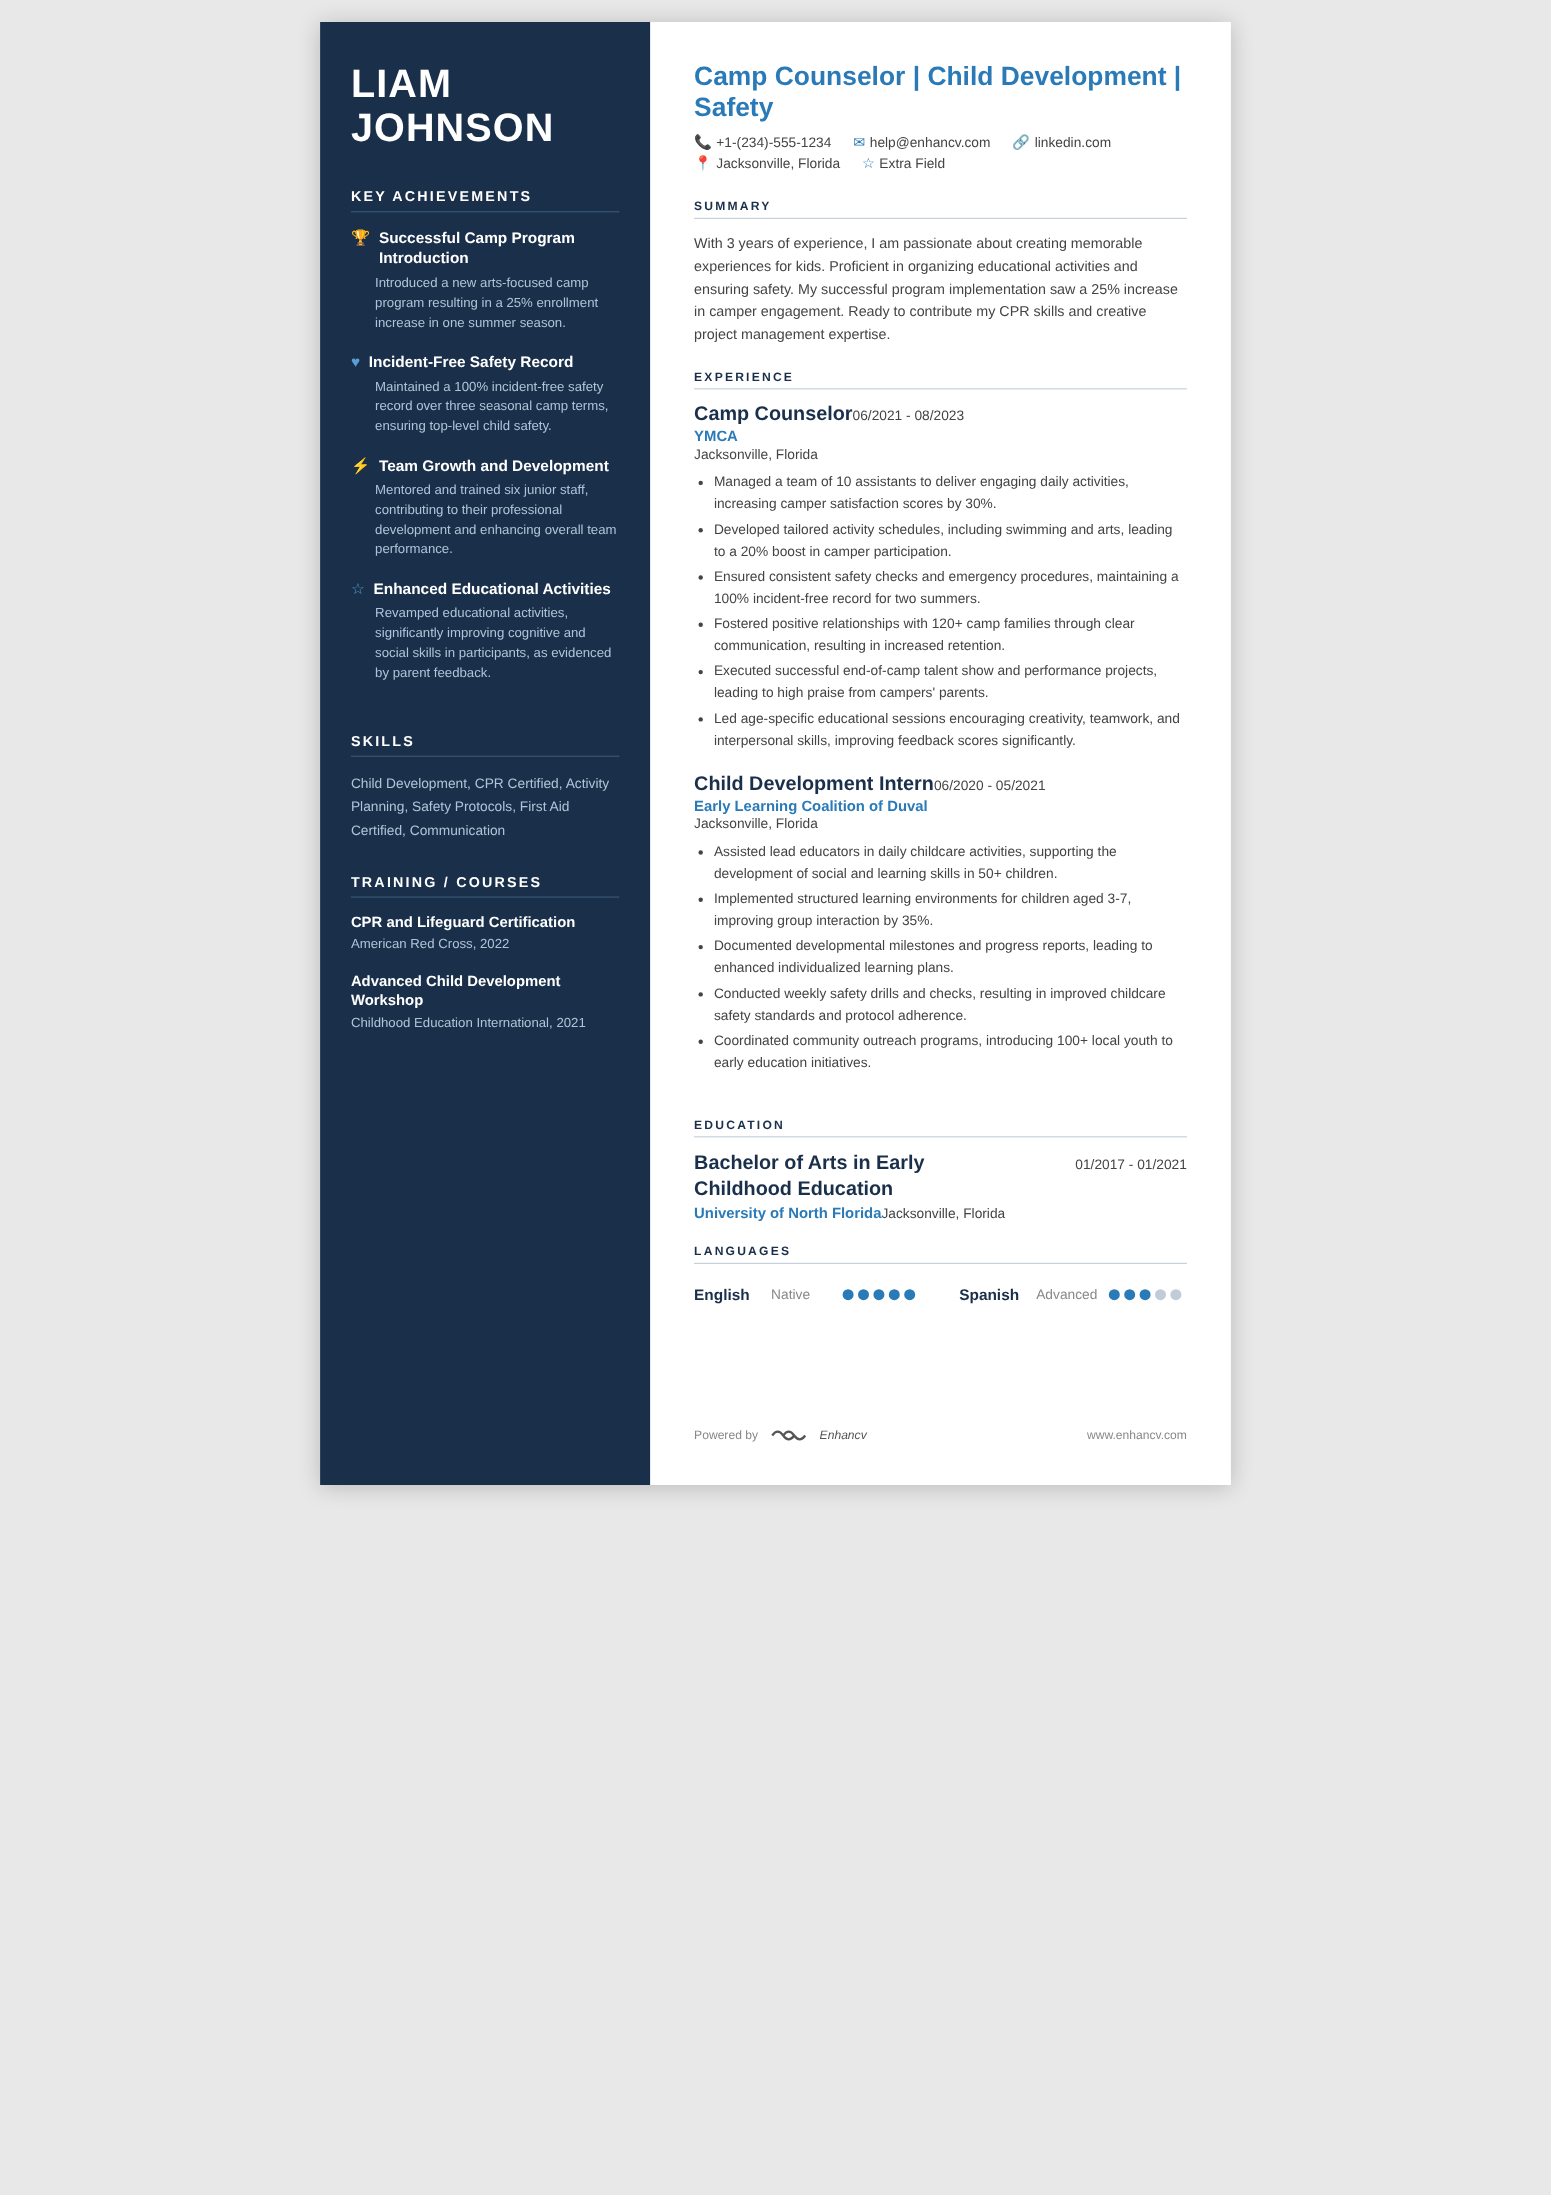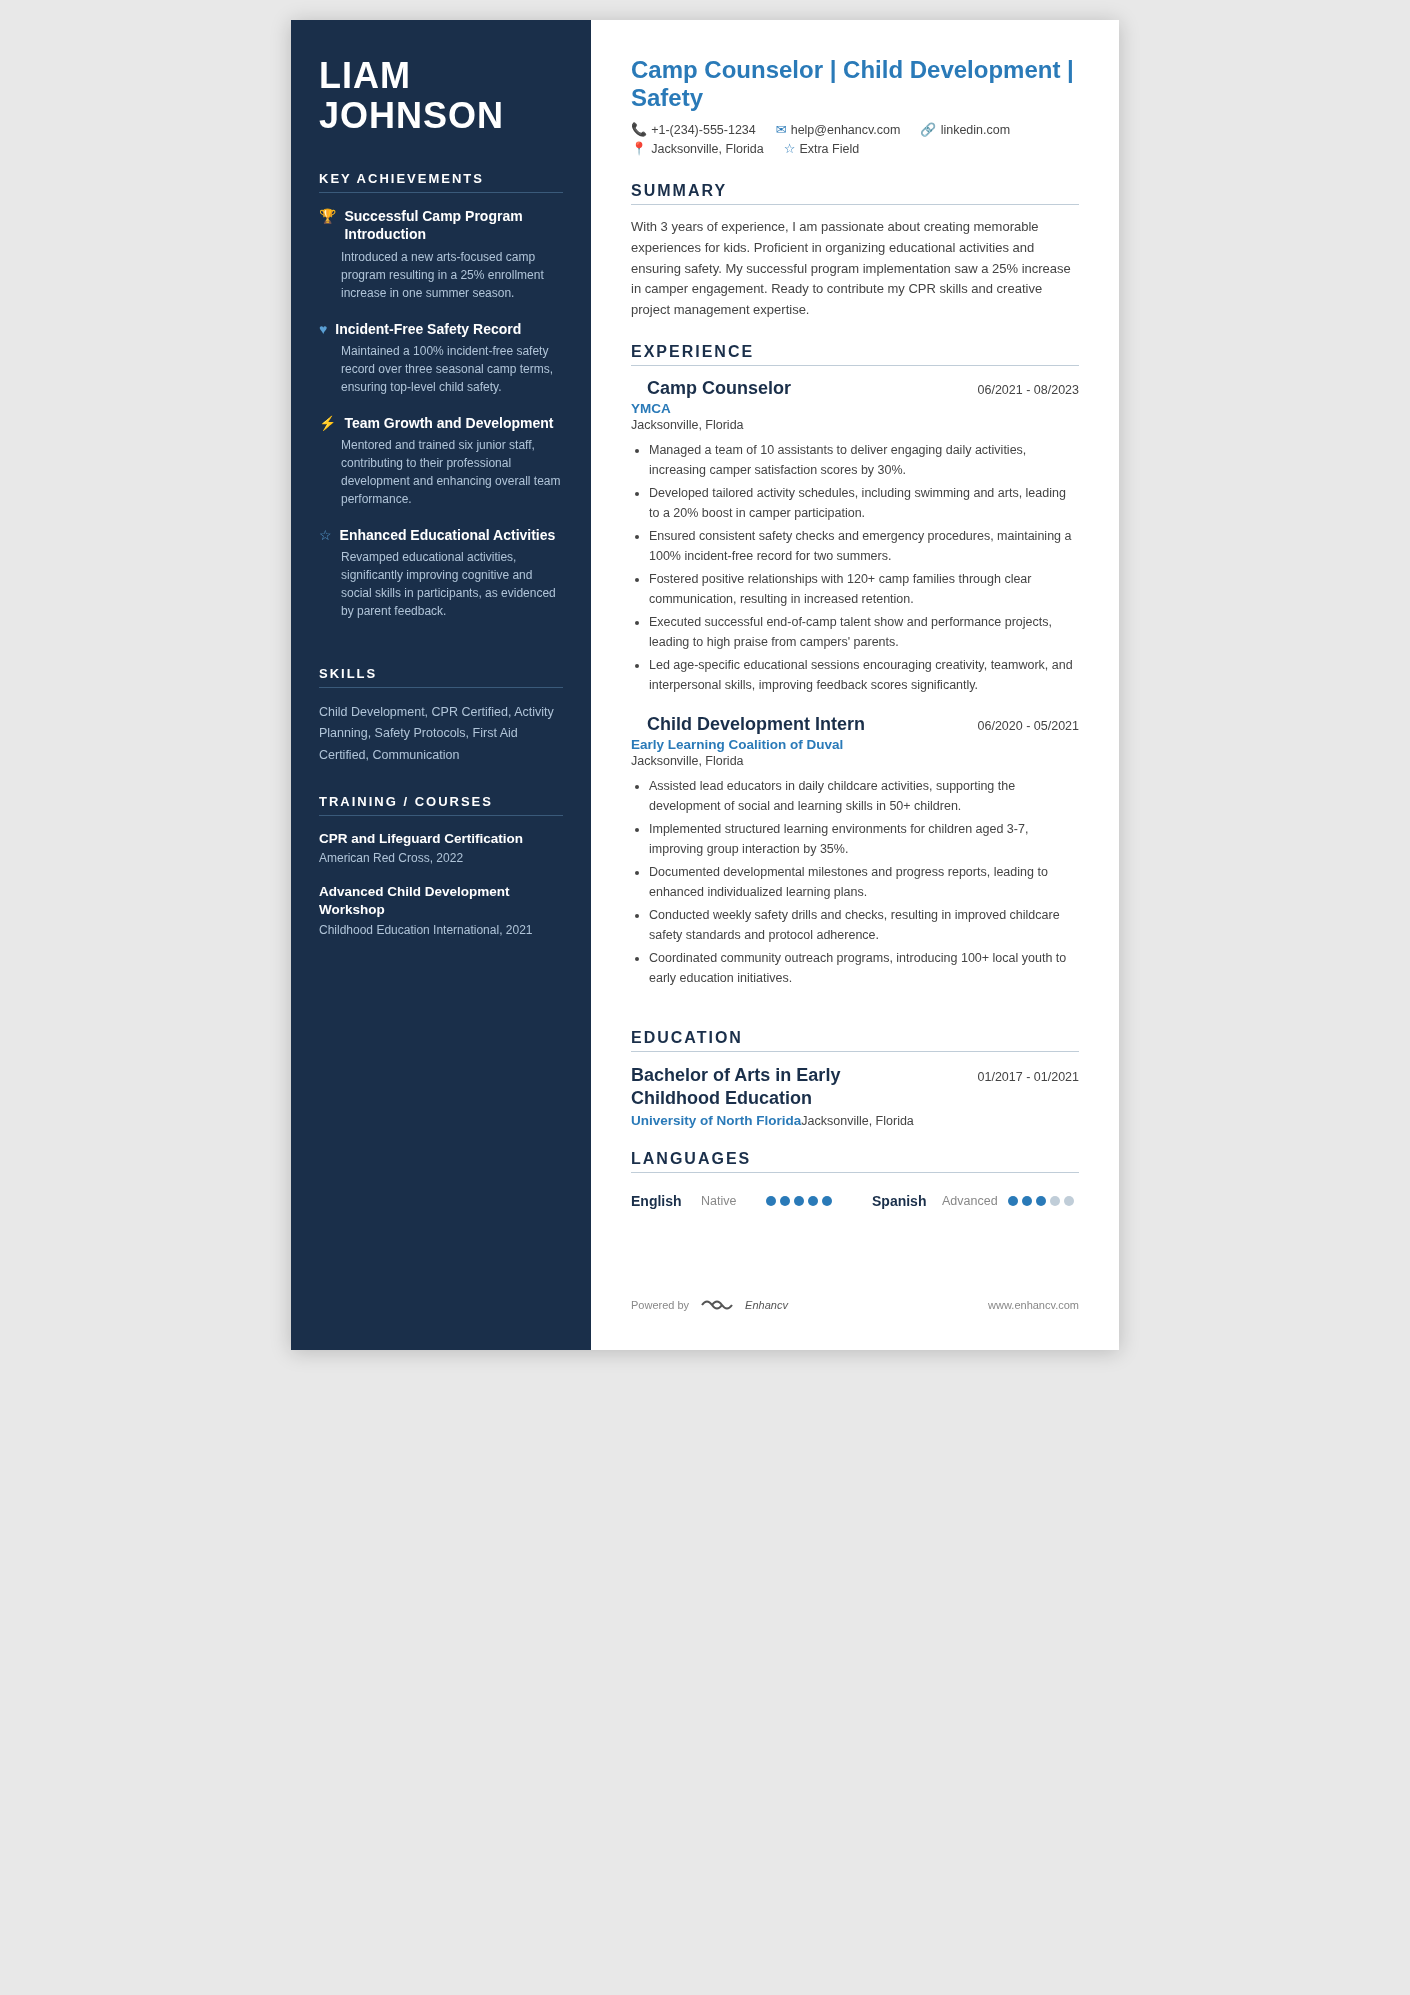--- a/index.html
+++ b/index.html
@@ -122,44 +122,42 @@
     .contact-item {
       display: flex;
       align-items: center;
       gap: 4px;
     }
     .contact-icon {
       color: #2a7ab8;
       font-size: 13px;
     }
     .section-title {
-      font-size: 16px;
+      font-size: 11px;
       font-weight: 700;
       letter-spacing: 2px;
       color: #1a2f4a;
       text-transform: uppercase;
       margin-top: 22px;
       margin-bottom: 4px;
     }
     .main-divider {
       border: none;
       border-top: 1.5px solid #c0cdd8;
       margin-bottom: 12px;
     }
     .summary-text {
       font-size: 13px;
       color: #444;
       line-height: 1.6;
     }
     .exp-header {
       display: flex;
-      justify-content: space-between;
       align-items: baseline;
       margin-bottom: 2px;
-      margin-left: 16px;
     }
     .exp-title {
       font-size: 18px;
       font-weight: 700;
       color: #1a2f4a;
     }
     .exp-date {
       font-size: 12.5px;
       color: #444;
     }

